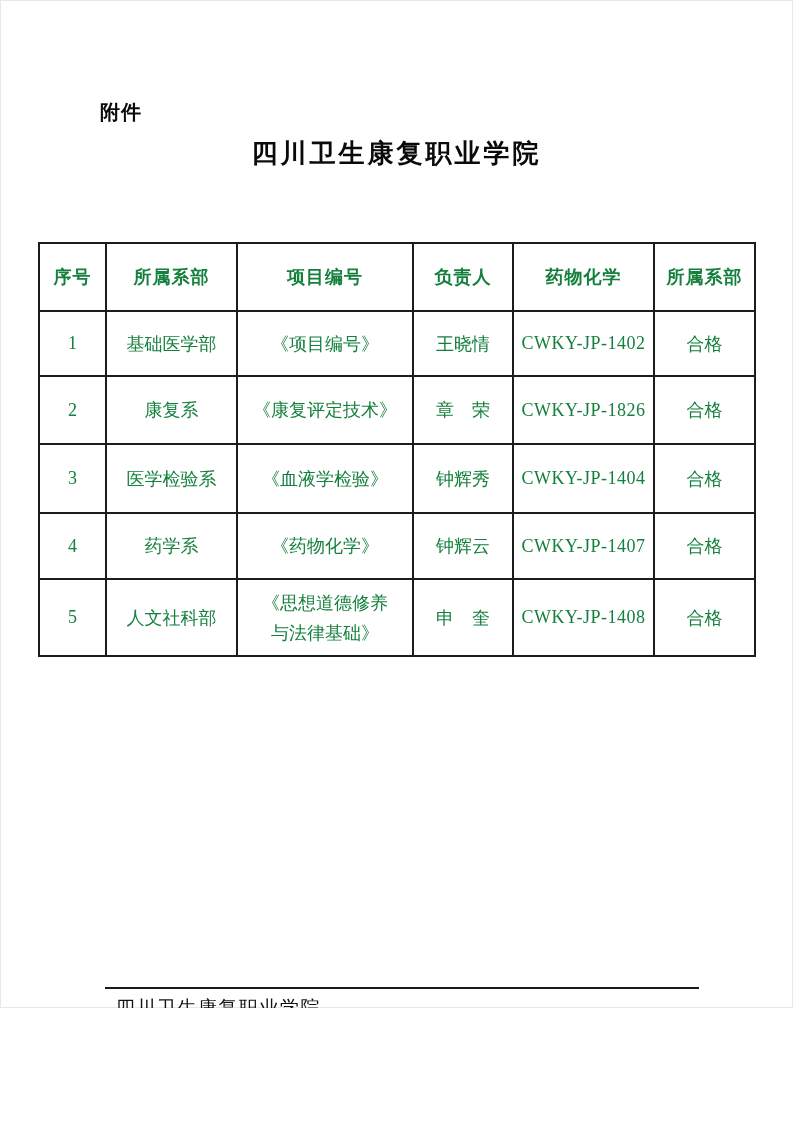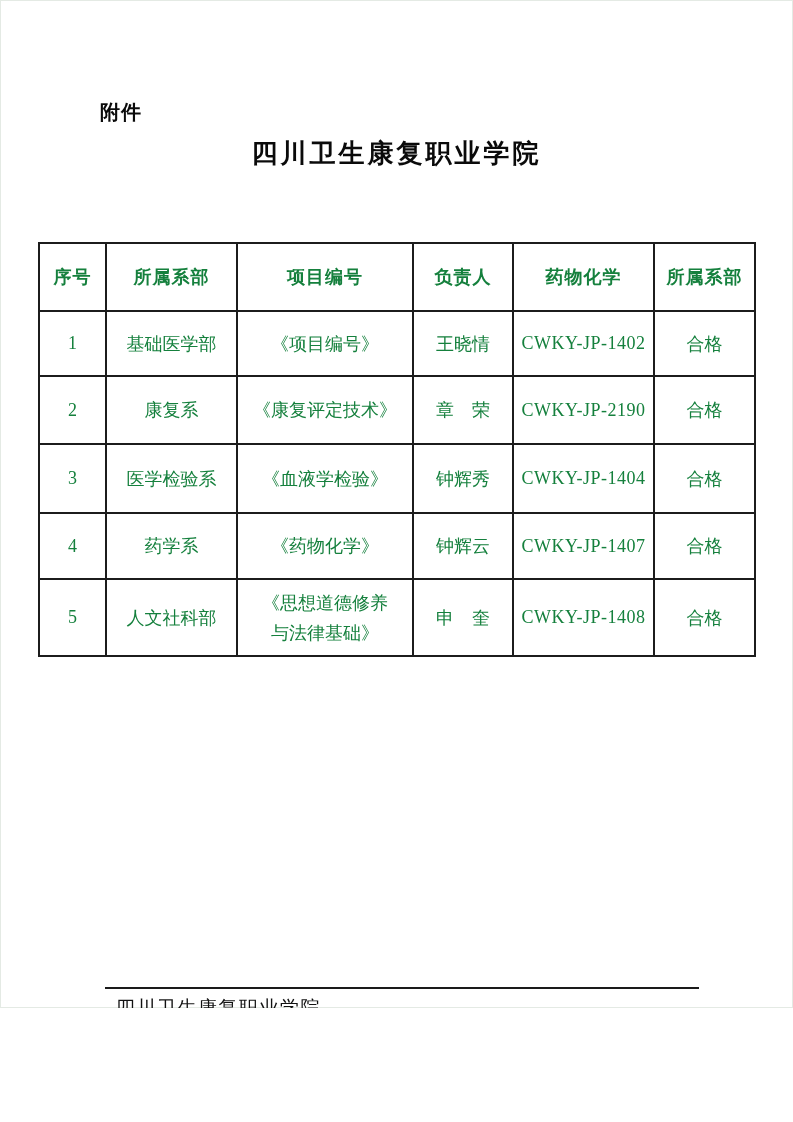--- a/index.html
+++ b/index.html
@@ -166,21 +166,21 @@
           <td>合格</td>
         </tr>
         <tr class="h-r1">
           <td class="num">2</td>
           <td>康复系</td>
           <td class="course">
             <span>《康复评定技术》</span>
               <span></span>
           </td>
           <td>章　荣</td>
-          <td class="code">CWKY-JP-2190</td>
+          <td class="code">CWKY-JP-1826</td>
           <td>合格</td>
         </tr>
         <tr class="h-r2">
           <td class="num">3</td>
           <td>医学检验系</td>
           <td class="course">
             <span>《血液学检验》</span>
               <span></span>
           </td>
           <td>钟辉秀</td>

